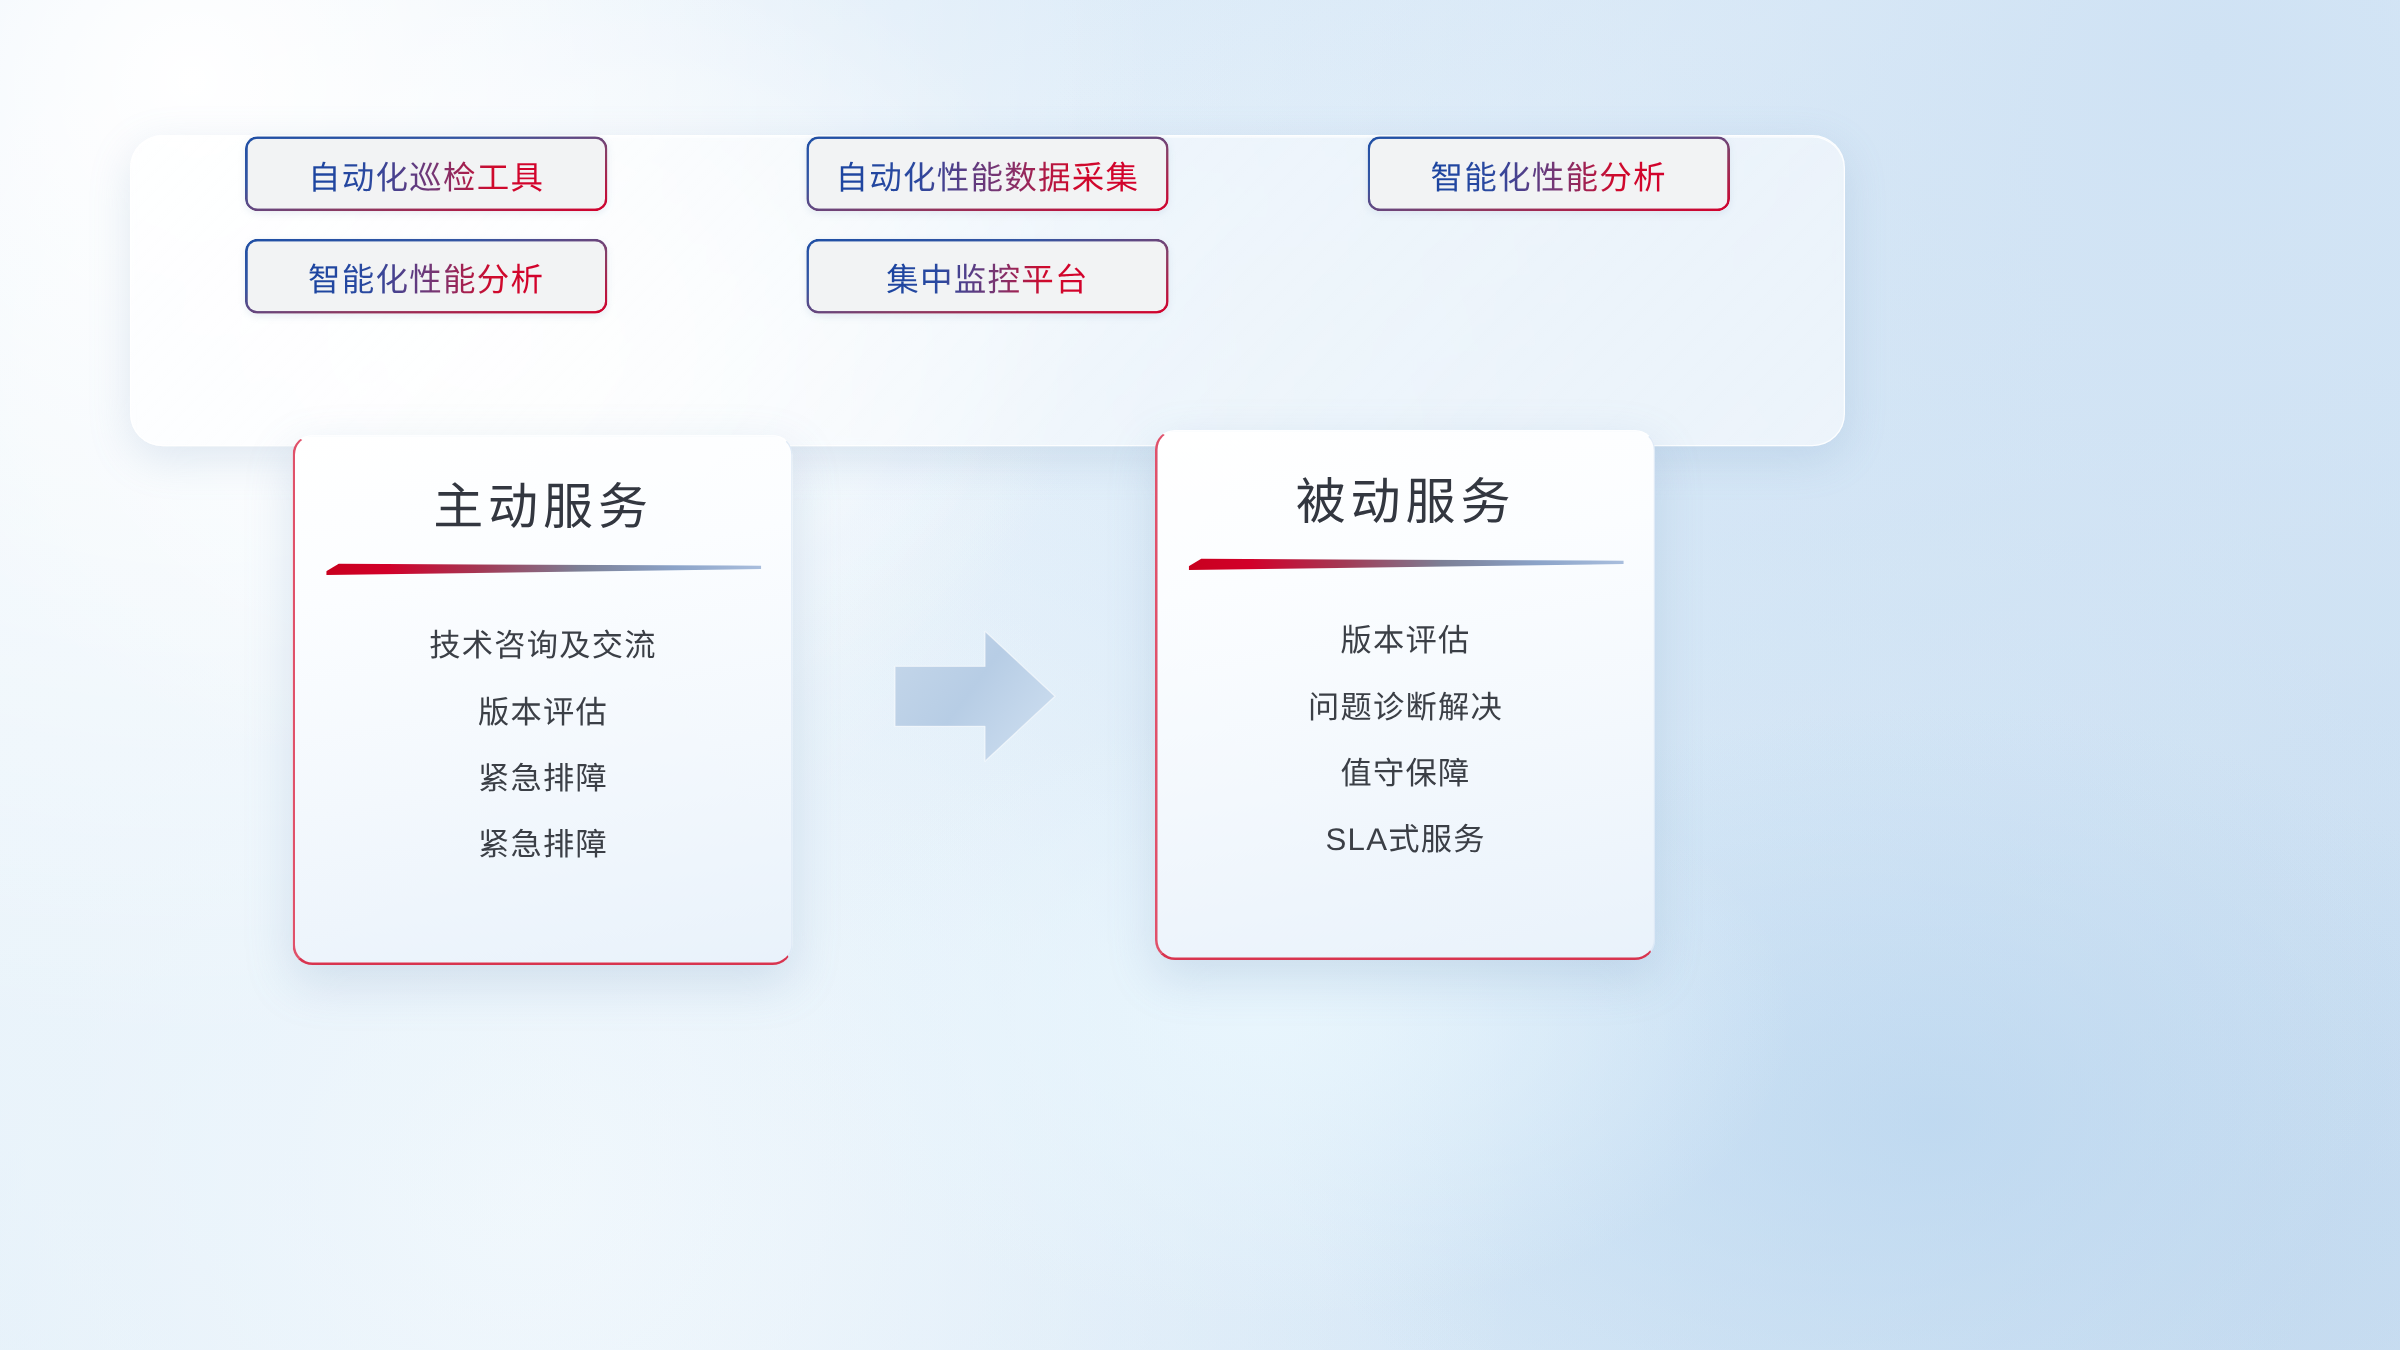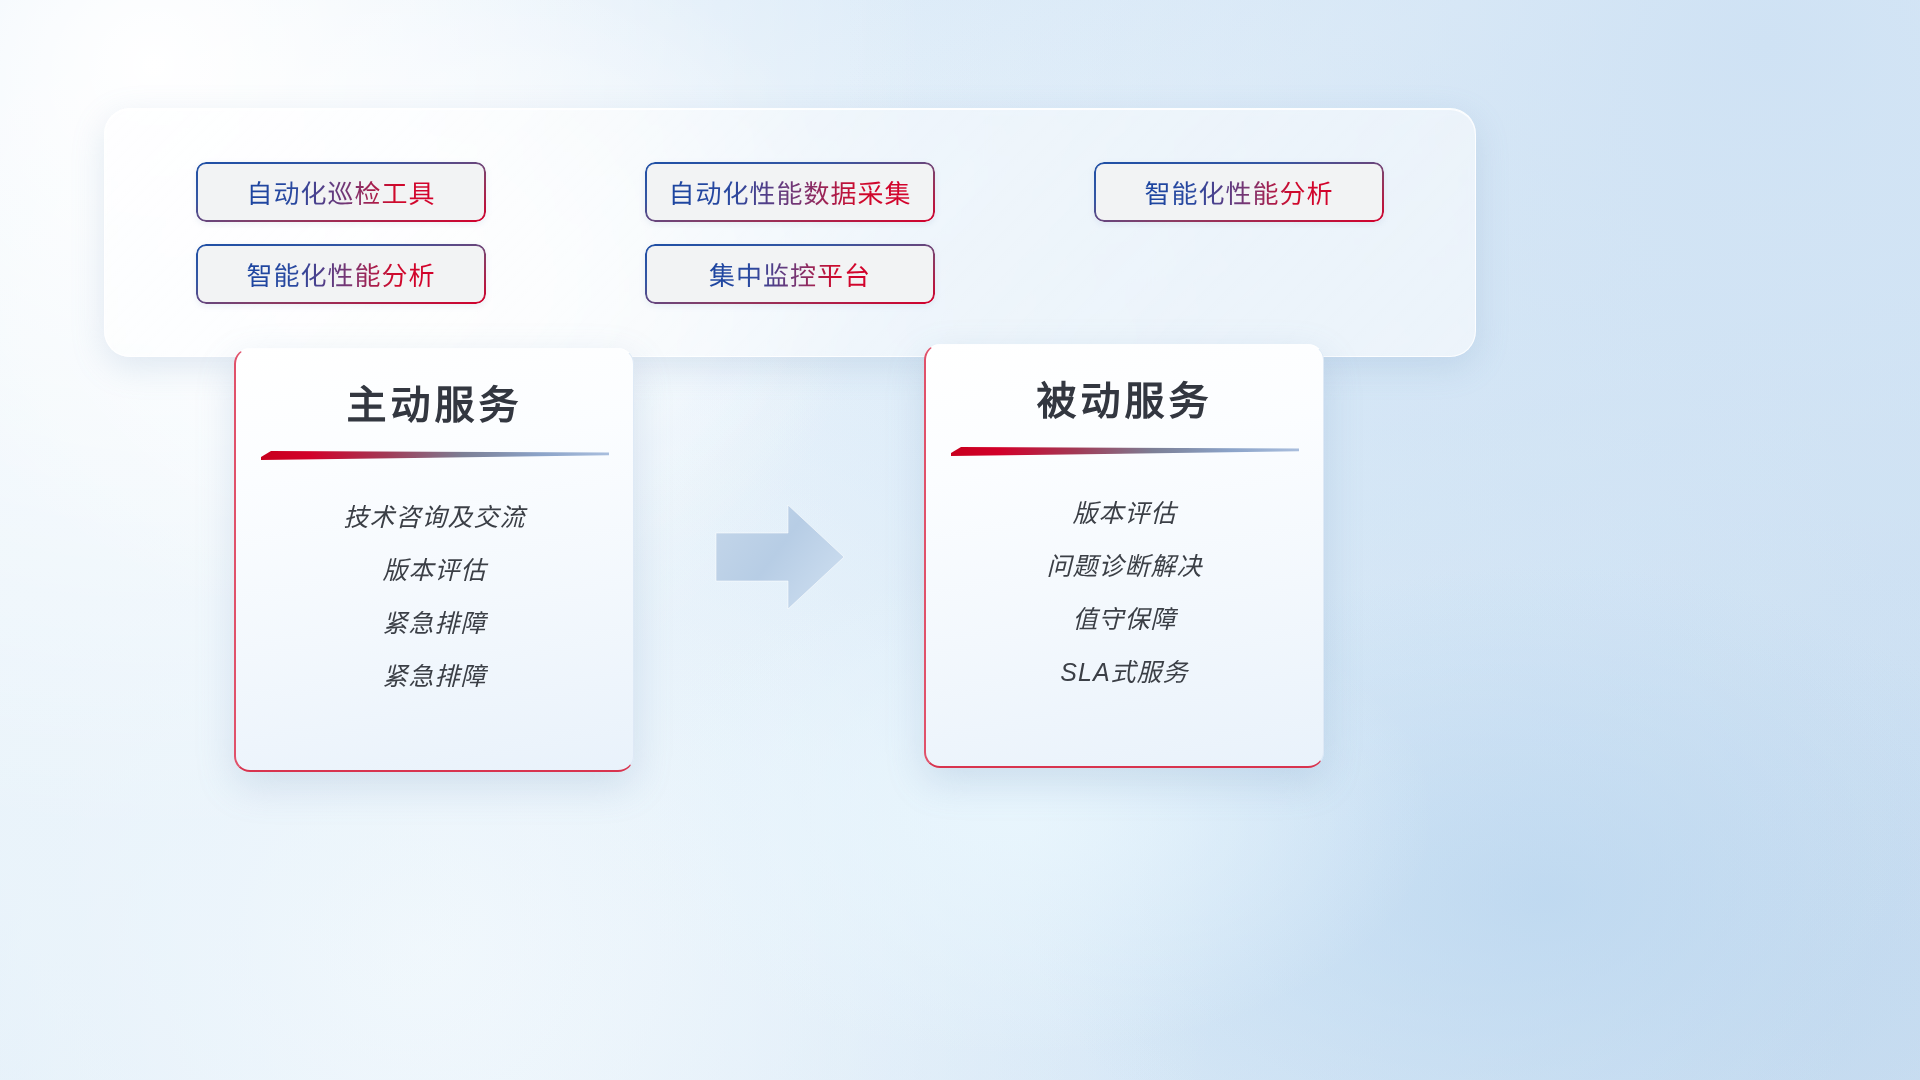--- a/index.html
+++ b/index.html
@@ -64,21 +64,20 @@
     top: 108px;
     width: 1372px;
     height: 249px;
     border-radius: 26px;
     background: linear-gradient(135deg, rgba(255,255,255,0.62) 0%, rgba(255,255,255,0.42) 45%, rgba(255,255,255,0.58) 100%);
     border: 1px solid rgba(255,255,255,0.85);
     box-shadow: 0 10px 34px rgba(116,150,188,0.20), inset 0 1px 0 rgba(255,255,255,0.9);
     backdrop-filter: blur(3px);
     box-sizing: border-box;
     display: flex;
-    align-items: center;
     justify-content: center;
   }
   .pill-grid {
     display: grid;
     grid-template-columns: repeat(3, 290px);
     grid-auto-rows: 60px;
     column-gap: 159px;
     row-gap: 22px;
   }
   .pill {
@@ -130,42 +129,41 @@
     box-shadow: 0 14px 38px rgba(108,145,186,0.22);
     overflow: hidden;
   }
   .card-left  { left: 234px;  top: 348px; }
   .card-right { left: 924px;  top: 344px; }
 
   .card-title {
     text-align: center;
     margin-top: 24px;
     font-size: 40px;
-    font-weight: bold;
+    font-weight: normal;
     color: #333740;
     letter-spacing: 4px;
   }
   .divider-wrap {
     margin: 18px auto 0 auto;
     width: 348px;
     height: 12px;
     position: relative;
   }
   .divider {
     position: absolute;
     left: 0;
     top: 0;
     width: 100%;
     height: 12px;
   }
   .card-list {
     margin: 30px 0 0 0;
     padding: 0;
     list-style: none;
-    font-style: italic;
   }
   .card-list li {
     text-align: center;
     font-size: 25px;
     color: #3b3f46;
     letter-spacing: 1px;
     line-height: 1;
     padding: 14px 0;
   }
 

